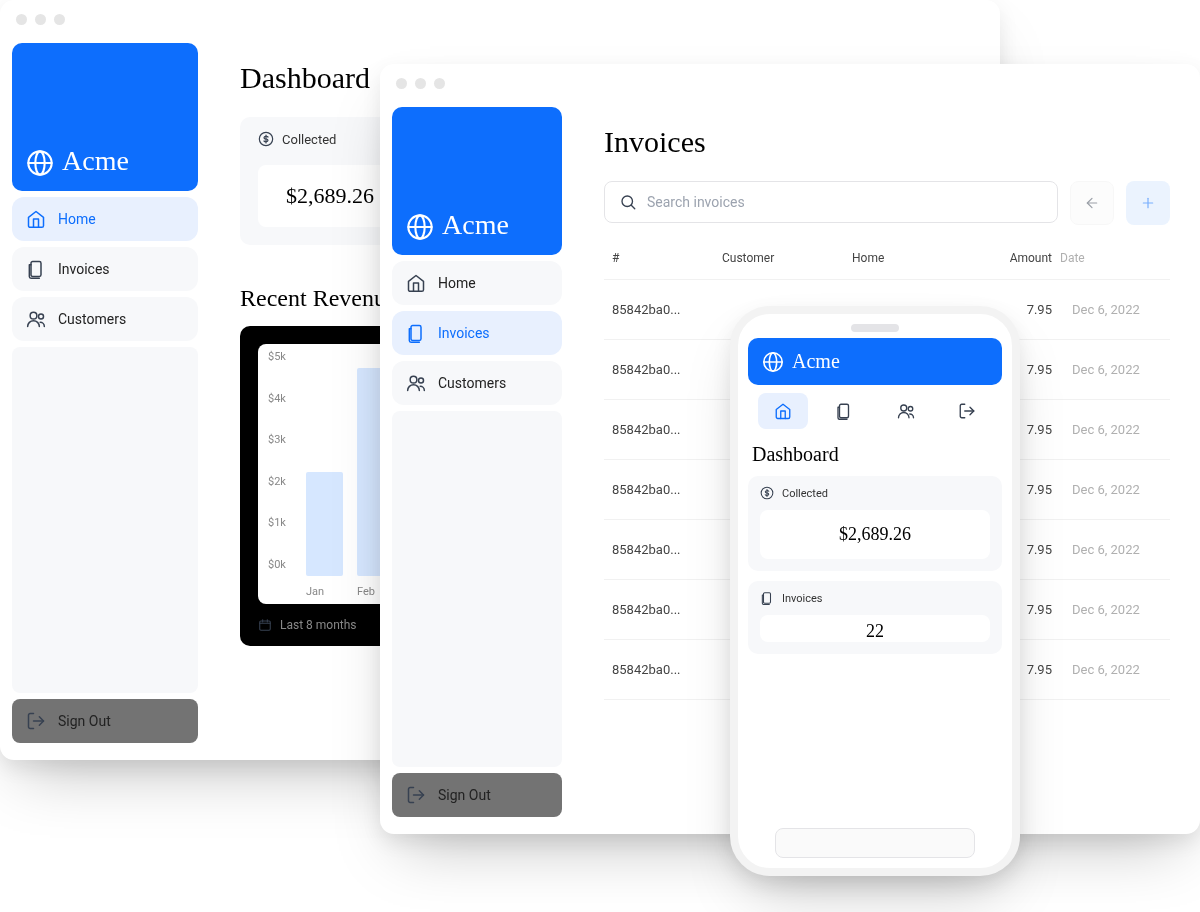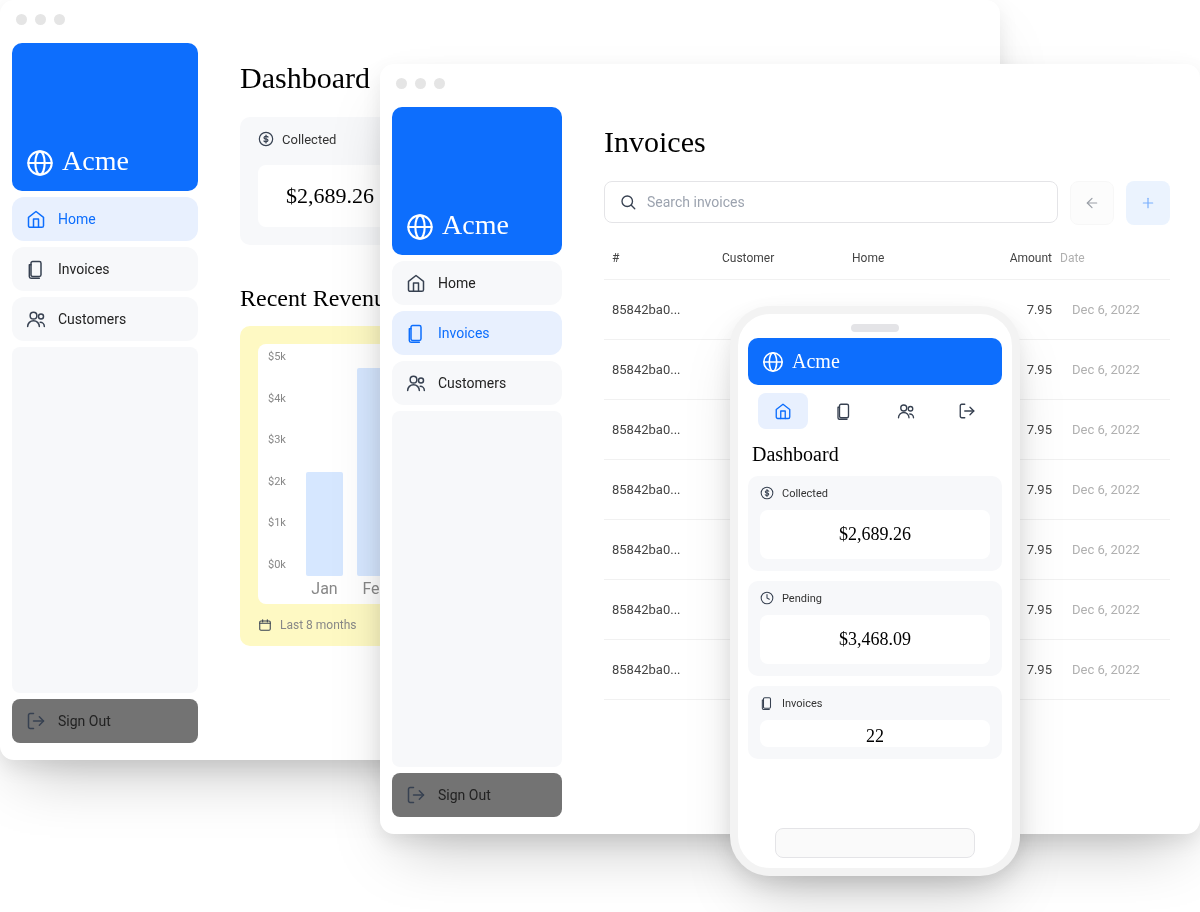--- a/index.html
+++ b/index.html
@@ -93,21 +93,21 @@
     font-size: 13px; color: #333; margin-bottom: 18px;
   }
   .stat-card .value {
     background: #fff; border-radius: 8px;
     padding: 18px 10px; text-align: center;
     font-size: 22px;
   }
 
   .section-title { font-size: 24px; margin-top: 40px; margin-bottom: 14px; }
   .chart-card {
-    background: #fef9c3;
+    background: #000000;
     border-radius: 10px;
     padding: 18px 18px 14px;
     width: 180px;
   }
   .chart {
     background: #fff;
     border-radius: 8px;
     height: 260px;
     position: relative;
     padding: 10px 10px 28px 48px;
@@ -126,21 +126,21 @@
     display: flex;
     align-items: flex-end;
     gap: 14px;
   }
   .bar { flex: 1; background: #d6e7ff; border-radius: 2px; }
   .x-labels {
     position: absolute;
     left: 48px; right: 8px; bottom: 6px;
     display: flex; gap: 14px;
   }
-  .x-labels span { flex: 1; text-align: center; font-size: 16px; color: #888; }
+  .x-labels span { flex: 1; text-align: left; font-size: 11px; color: #888; }
   .chart-footer {
     display: flex; align-items: center; gap: 8px;
     margin-top: 14px;
     font-size: 12px; color: #888;
   }
 
   
   .w2 { left: 380px; top: 64px; width: 820px; height: 770px; }
   .w2-body { display: flex; height: calc(100% - 36px); }
   .w2-sidebar { width: 210px; padding: 10px 12px 14px; display: flex; flex-direction: column; gap: 6px; }
@@ -556,30 +556,20 @@
         <svg width="14" height="14" viewBox="0 0 24 24">
             <circle cx="12" cy="12" r="10"></circle>
             <path d="M12 6v12"></path>
             <path d="M15 9a3 3 0 0 0-3-1c-2 0-3 1-3 2s1 2 3 2 3 1 3 2-1 2-3 2a3 3 0 0 1-3-1"></path>
           </svg>
         <span>Collected</span>
       </div>
       <div class="serif value">$2,689.26</div>
     </div>
 
-    <div class="phone-card">
-      <div class="label-row">
-        <svg width="14" height="14" viewBox="0 0 24 24">
-            <circle cx="12" cy="12" r="10"></circle>
-            <path d="M12 6v6l4 2"></path>
-          </svg>
-        <span>Pending</span>
-      </div>
-      <div class="serif value">$3,468.09</div>
-    </div>
 
     <div class="phone-card">
       <div class="label-row">
         <svg width="14" height="14" viewBox="0 0 24 24">
             <path d="M8 3h8a2 2 0 0 1 2 2v14a2 2 0 0 1-2 2H8a2 2 0 0 1-2-2V5a2 2 0 0 1 2-2z"></path>
             <path d="M6 7H4v14a2 2 0 0 0 2 2h10"></path>
           </svg>
         <span>Invoices</span>
       </div>
       <div class="serif value" style="padding:6px 8px 0;">22</div>

